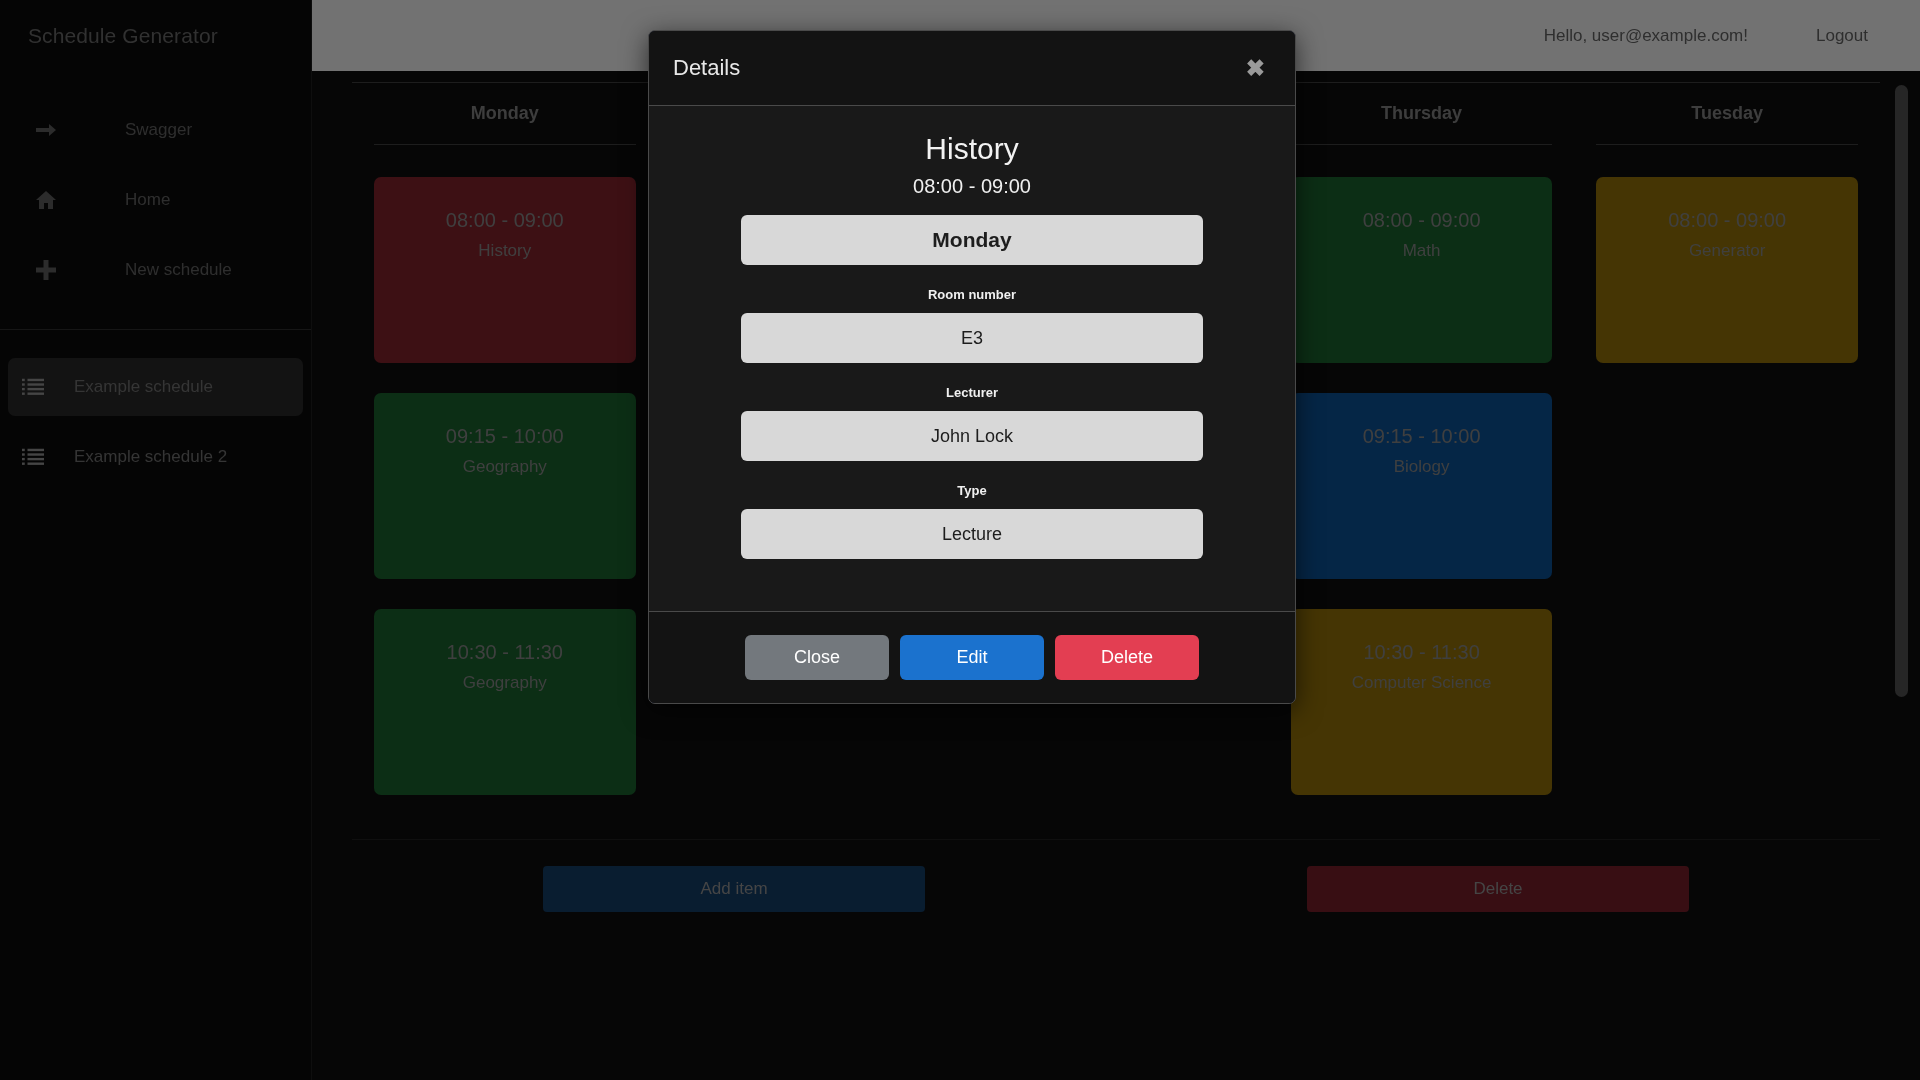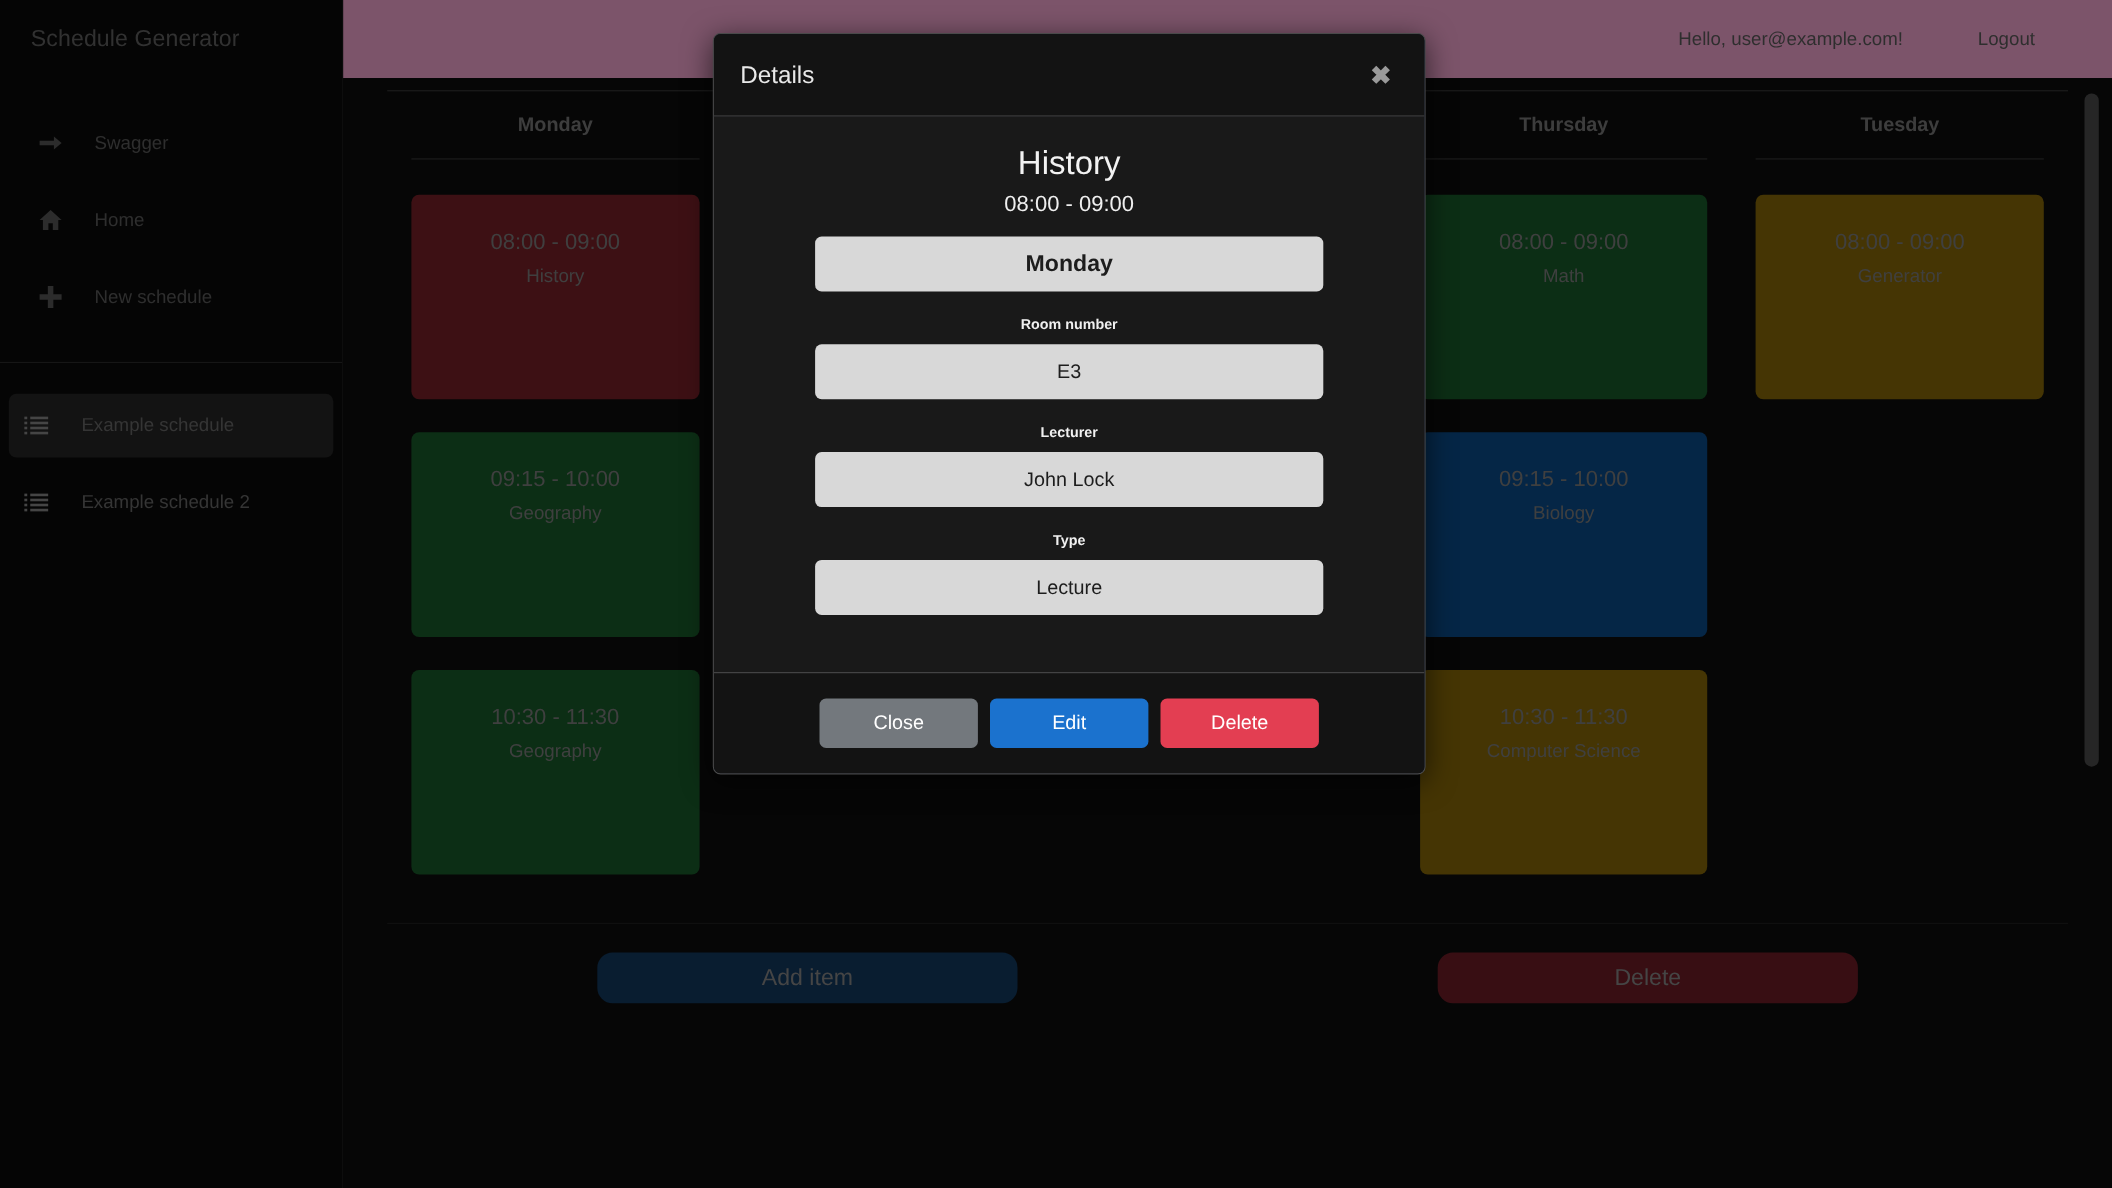--- a/index.html
+++ b/index.html
@@ -30,20 +30,21 @@
     letter-spacing: .1px;
   }
   #nav-top { padding-top: 24px; padding-bottom: 20px; }
   .nav-item {
     display: flex; align-items: center;
     height: 70px;
     padding-left: 34px;
     color: #5d5d5d;
     font-size: 17px;
     cursor: pointer;
+    gap: 39px;
   }
   .nav-icon {
     width: 30px; margin-right: 22px;
     display: inline-flex; align-items: center; justify-content: flex-start;
     color: #5a5a5a;
   }
   .nav-icon svg { display: block; fill: #585858; }
   #nav-divider {
     height: 1px; background: #2c2c2c;
     margin: 4px 0 28px 0;
@@ -60,23 +61,23 @@
     cursor: pointer;
   }
   .sched-item.active { background: #262626; }
   .sched-icon { width: 30px; margin-right: 22px; display: inline-flex; }
   .sched-icon svg { display: block; fill: #8b8b8b; }
 
   
   #topbar {
     position: absolute; left: 312px; top: 0;
     width: 1608px; height: 71px;
-    background: #f9a8d4;
+    background: #e5e5e5;
     display: flex; align-items: center; justify-content: flex-end;
-    padding-right: 70px;
+    padding-right: 52px;
     color: #5d5d5d; font-size: 17px;
   }
   #greeting { margin-right: 68px; }
   #logout { cursor: pointer; }
 
   
   #content {
     position: absolute; left: 312px; top: 71px;
     width: 1608px; height: 1009px;
     background: #0d0d0d;
@@ -112,22 +113,22 @@
   #actions {
     display: flex;
     width: 1528px;
     margin-top: 14px;
     border-top: 1px solid #1f1f1f;
     padding-top: 26px;
   }
   .act-wrap { flex: 1 1 0; display: flex; justify-content: center; }
   .act-btn {
     width: 382px; height: 46px;
-    border: none; border-radius: 14px;
-    font-size: 21px;
+    border: none; border-radius: 4px;
+    font-size: 17px;
     color: #8a8a8a;
     font-family: "Liberation Sans", sans-serif;
     cursor: pointer;
   }
   .act-primary { background: #123a61; }
   .act-danger  { background: #701d27; }
 
   
   #scrollbar {
     position: absolute; right: 12px; top: 85px;

